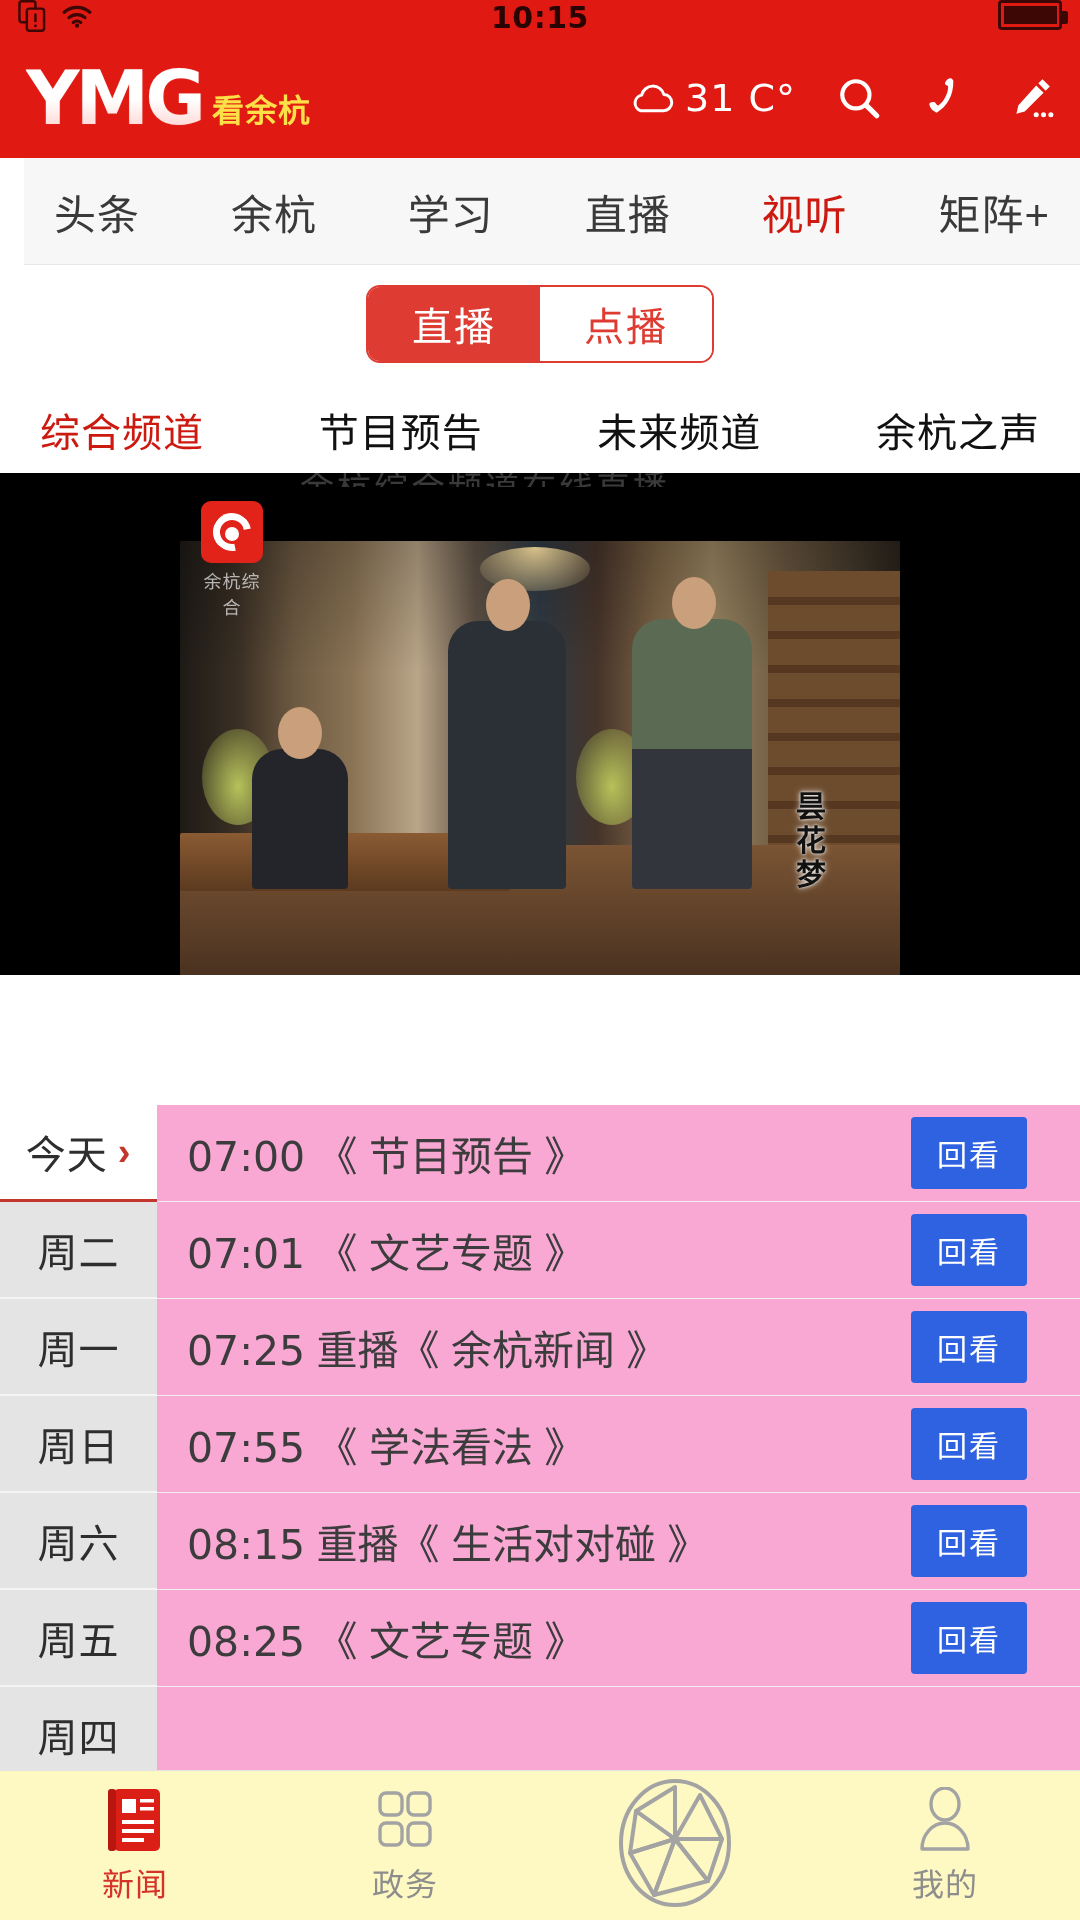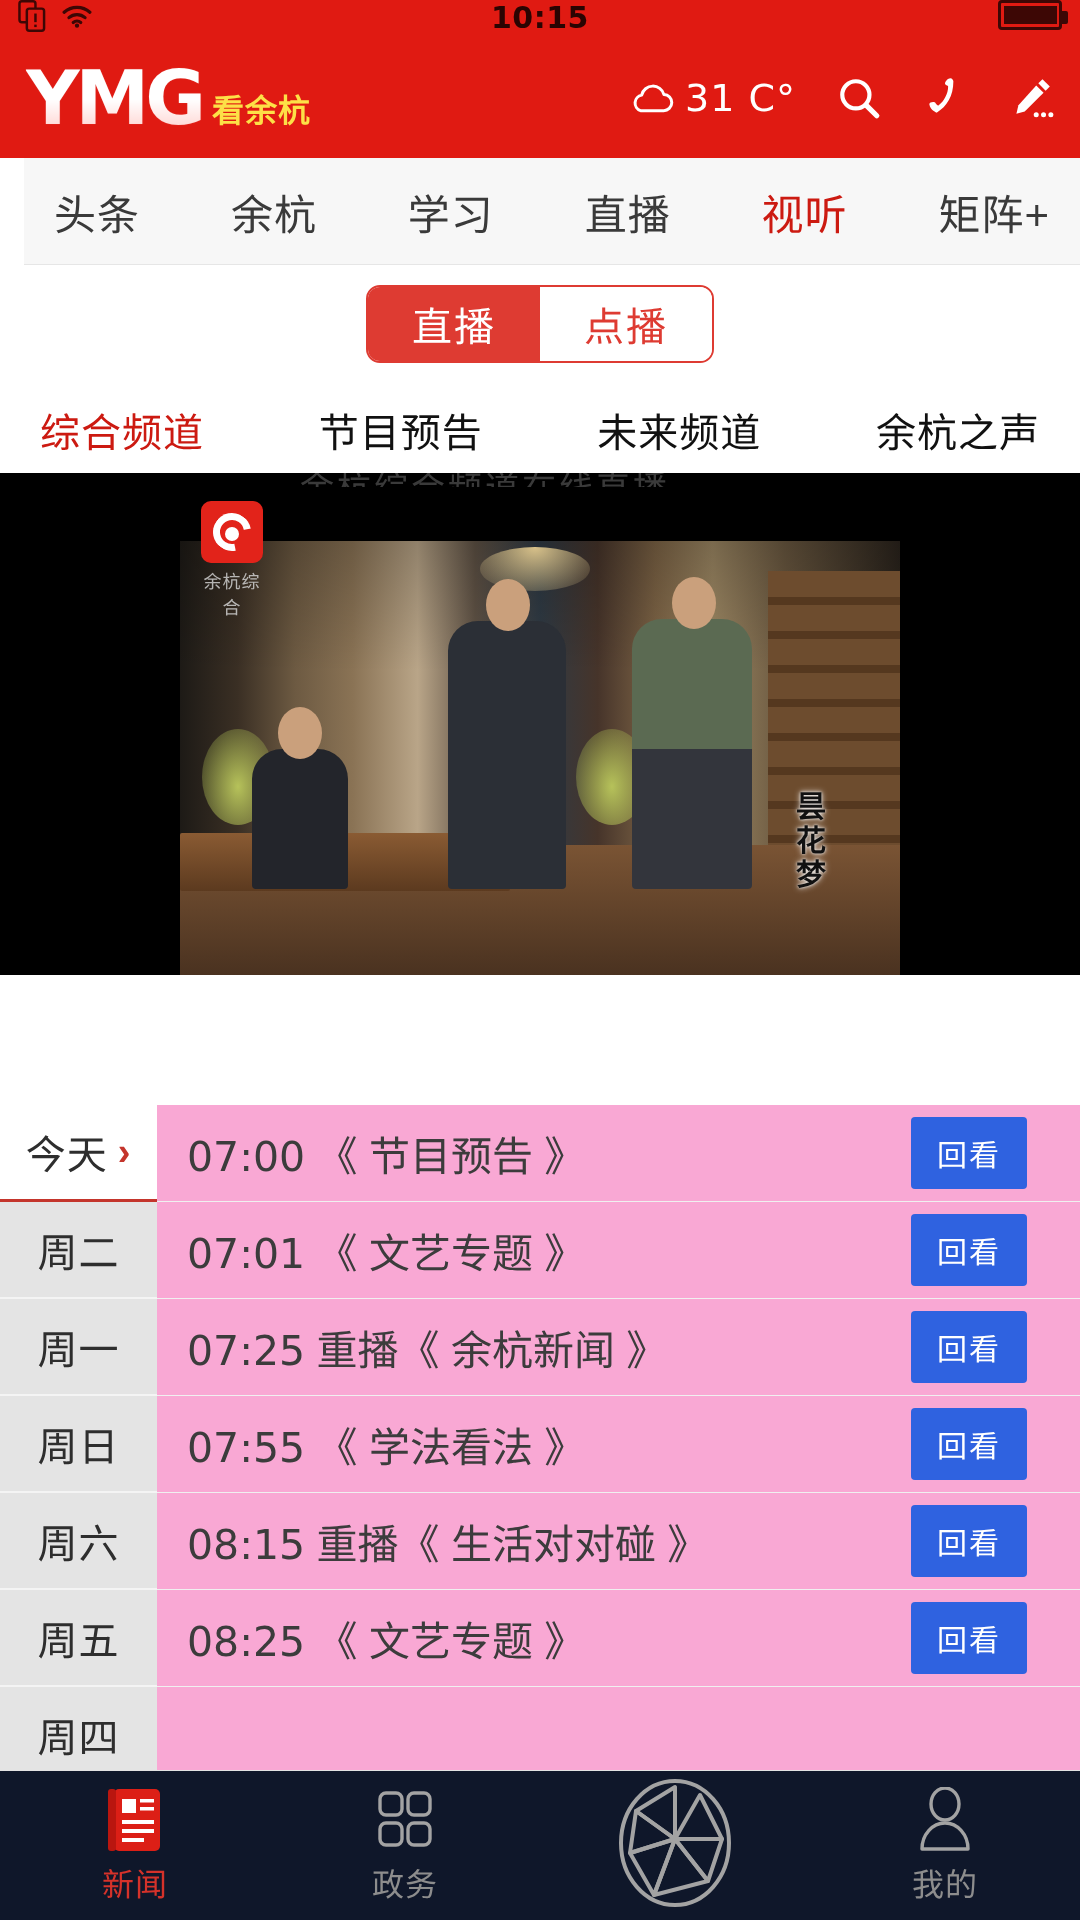--- a/index.html
+++ b/index.html
@@ -185,21 +185,21 @@
   }
   #prog-list .ptxt{ font-size:41px; color:#3c3c3c; letter-spacing:0px; white-space:nowrap; }
   #prog-list .ptxt .tm{ font-family:"DejaVu Sans",sans-serif; }
   #prog-list .btn{
     margin-left:auto; background:#2f62e0; color:#fff; font-size:30px;
     padding:14px 26px; border-radius:4px; letter-spacing:2px; white-space:nowrap;
   }
 
   
   #tabbar{
-    position:absolute; left:0; right:0; bottom:0; height:150px; background:#0f172a;
+    position:absolute; left:0; right:0; bottom:0; height:150px; background:#fef9c3;
     border-top:1px solid #e3e3e3; display:flex; align-items:center;
   }
   #tabbar .tb{
     flex:1; display:flex; flex-direction:column; align-items:center; justify-content:center; gap:6px;
   }
   #tabbar .tb .lbl{ font-size:32px; color:#8d8d8d; letter-spacing:1px; }
   #tabbar .tb.active .lbl{ color:#d5322a; }
   #tabbar .tb svg{ display:block; }
 </style>
 </head>

